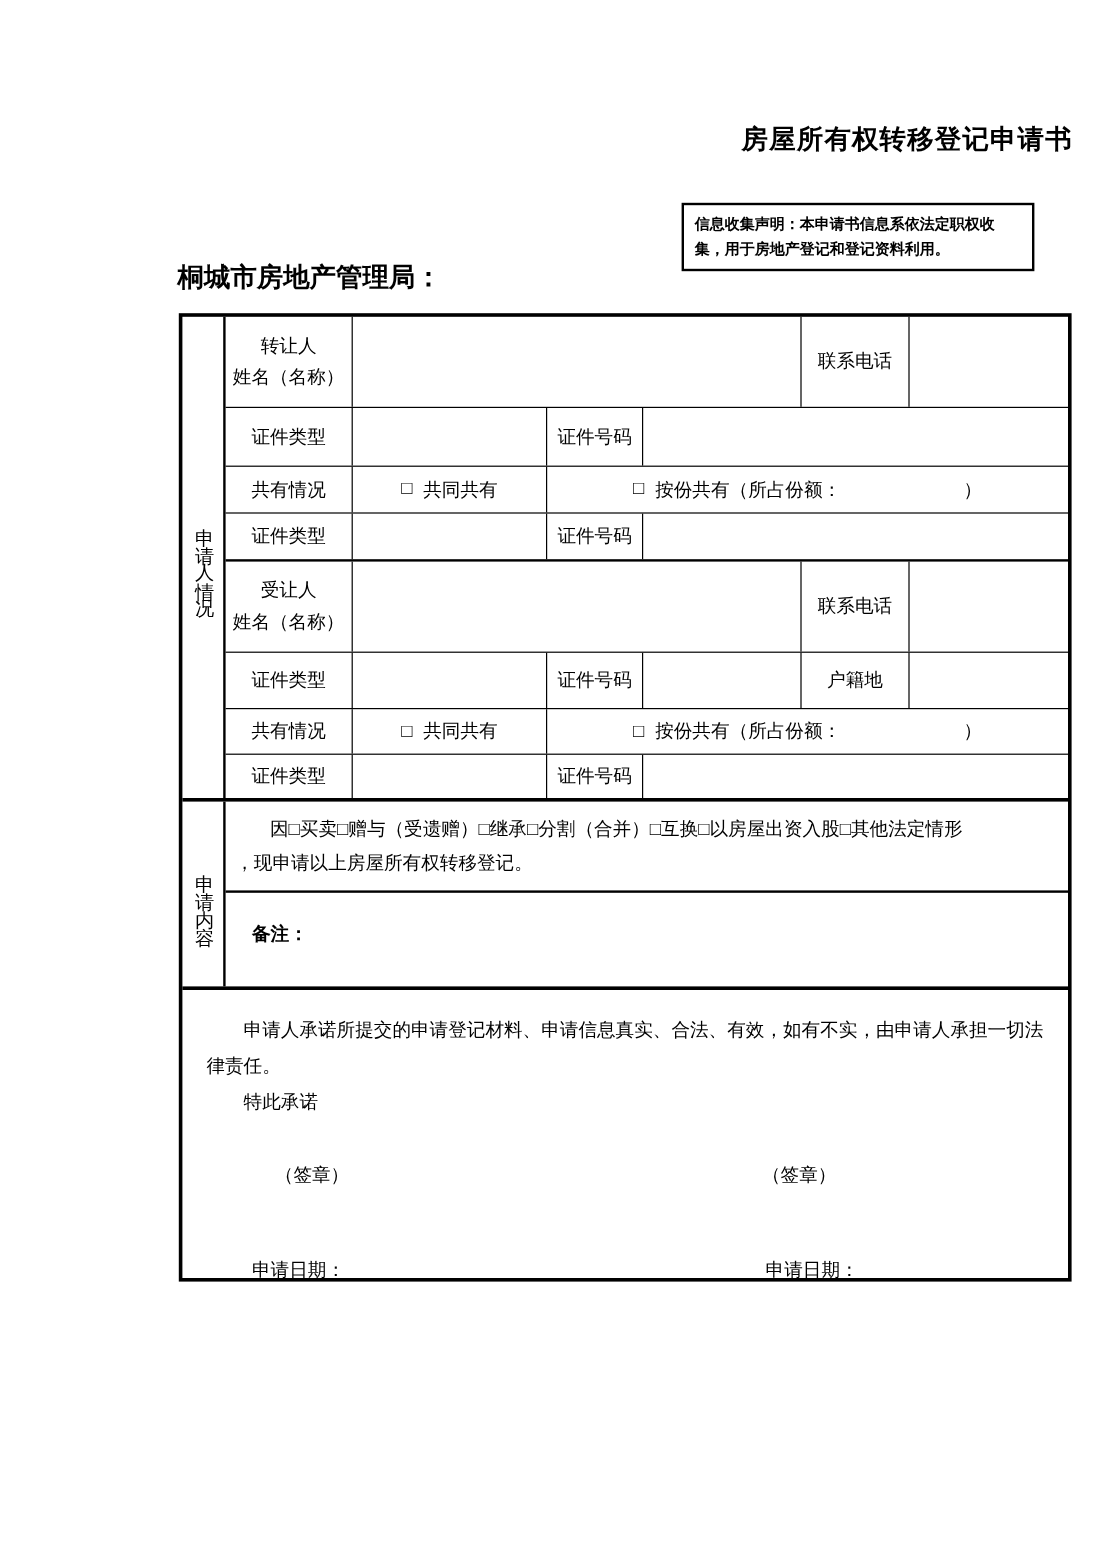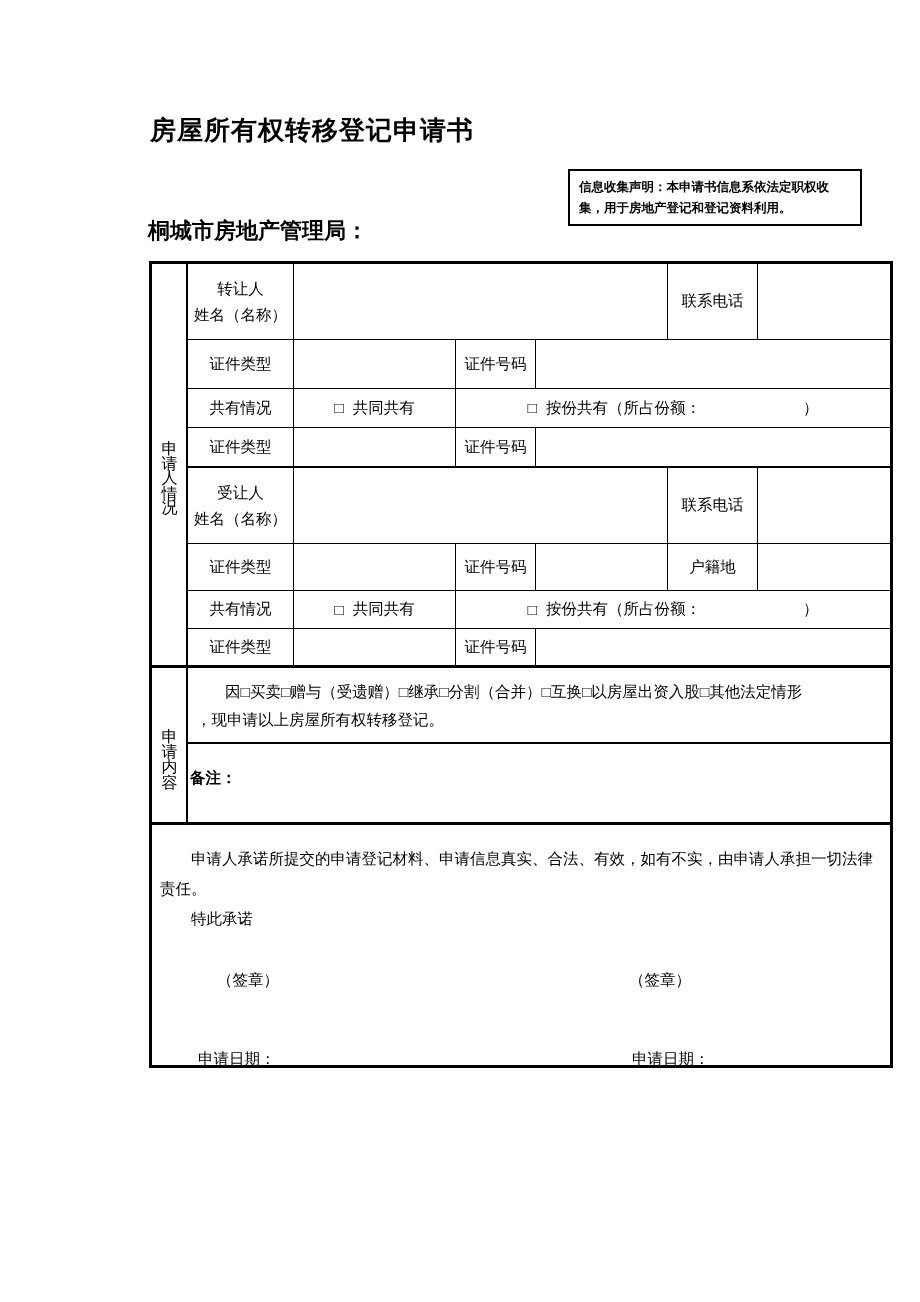--- a/index.html
+++ b/index.html
@@ -1,19 +1,19 @@
 <!DOCTYPE html>
 <html><head>
 <meta charset="utf-8">
 <style>
   html,body{margin:0;padding:0;background:#fff;}
   body{width:920px;height:1302px;position:relative;color:#000;
        font-family:"Liberation Serif","DejaVu Serif",serif;}
-  .title{position:absolute;top:101px;left:150px;width:744px;text-align:left;
-         font-size:26px;font-weight:bold;letter-spacing:1px;margin-top:12px;}
+  .title{position:absolute;top:101px;left:150px;width:744px;text-align:right;
+         font-size:22px;font-weight:bold;letter-spacing:1px;}
   .notice{position:absolute;left:568px;top:169px;width:272px;border:2px solid #000;
           padding:6px 9px 5px 9px;font-size:12.5px;font-weight:bold;line-height:21px;}
   .salutation{position:absolute;left:148px;top:216px;font-size:22px;font-weight:bold;}
   .form{position:absolute;left:149px;top:261px;width:744px;border:3px solid #000;
         box-sizing:border-box;font-size:15.5px;}
   .sec{display:flex;}
   .sec-b3{border-bottom:3px solid #000;}
   .side{width:34px;border-right:2px solid #000;display:flex;align-items:center;
         justify-content:center;flex:none;}
   .side span{writing-mode:vertical-rl;text-orientation:upright;letter-spacing:15px;
@@ -30,23 +30,23 @@
   .w132{width:132px;} .w250{width:250px;} .w146{width:146px;}
   .h75{height:75px;} .h48{height:48px;} .h38{height:38px;} .h46{height:46px;}
   .h37{height:37px;} .h36{height:36px;} .h94{height:94px;} .h74{height:74px;}
   .h78{height:78px;}
   .two-line{line-height:26px;}
   .cb{display:inline-block;margin-right:9px;}
   .share .gap{display:inline-block;width:102px;}
   .cell-full{flex:1;box-sizing:border-box;}
   .reason{padding:10px 28px 0 8px;text-align:left;line-height:28px;}
   .reason-l1{padding-left:29px;white-space:nowrap;}
-  .remark{padding:24px 0 0 2px;text-align:left;font-weight:bold;}
+  .remark{padding:24px 0 0 22px;text-align:left;font-weight:bold;}
   .cert{text-align:left;line-height:27px;padding-left:9px;justify-content:flex-start;}
-  .sec3{padding:19px 8px 0 8px;box-sizing:border-box;height:240px;line-height:30px;}
+  .sec3{padding:19px 8px 0 20px;box-sizing:border-box;height:240px;line-height:30px;}
   .promise{text-indent:31px;margin:0;}
   .closing{padding-left:31px;}
   .sign-row{display:flex;margin-top:32px;line-height:27px;}
   .sign-col{width:50%;flex:none;}
   .lbl-l{padding-left:22px;} .seal-l{padding-left:57px;}
   .lbl-r{padding-left:38px;} .seal-r{padding-left:108px;}
   .date-row{display:flex;margin-top:51px;}
   .date-l{padding-left:38px;} .date-r{padding-left:73px;}
 </style>
 </head>

